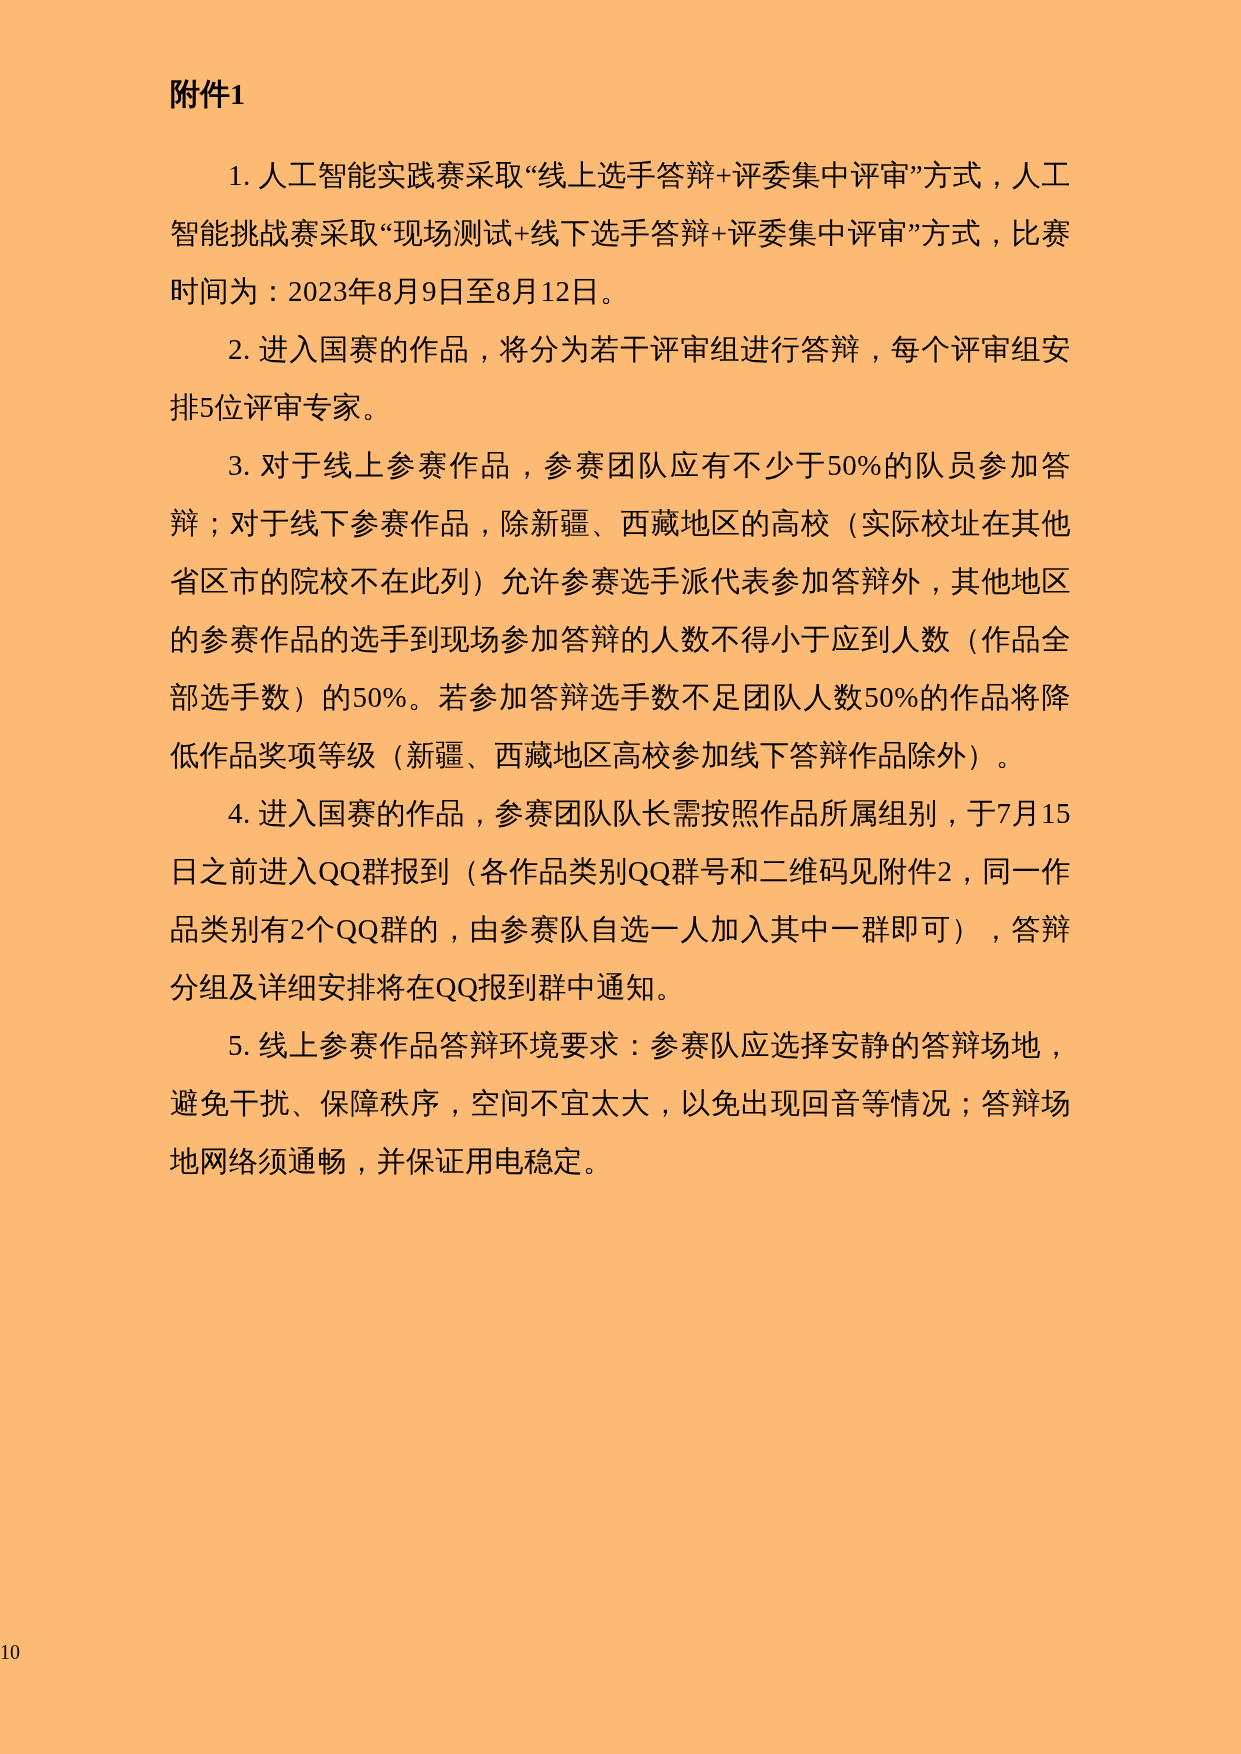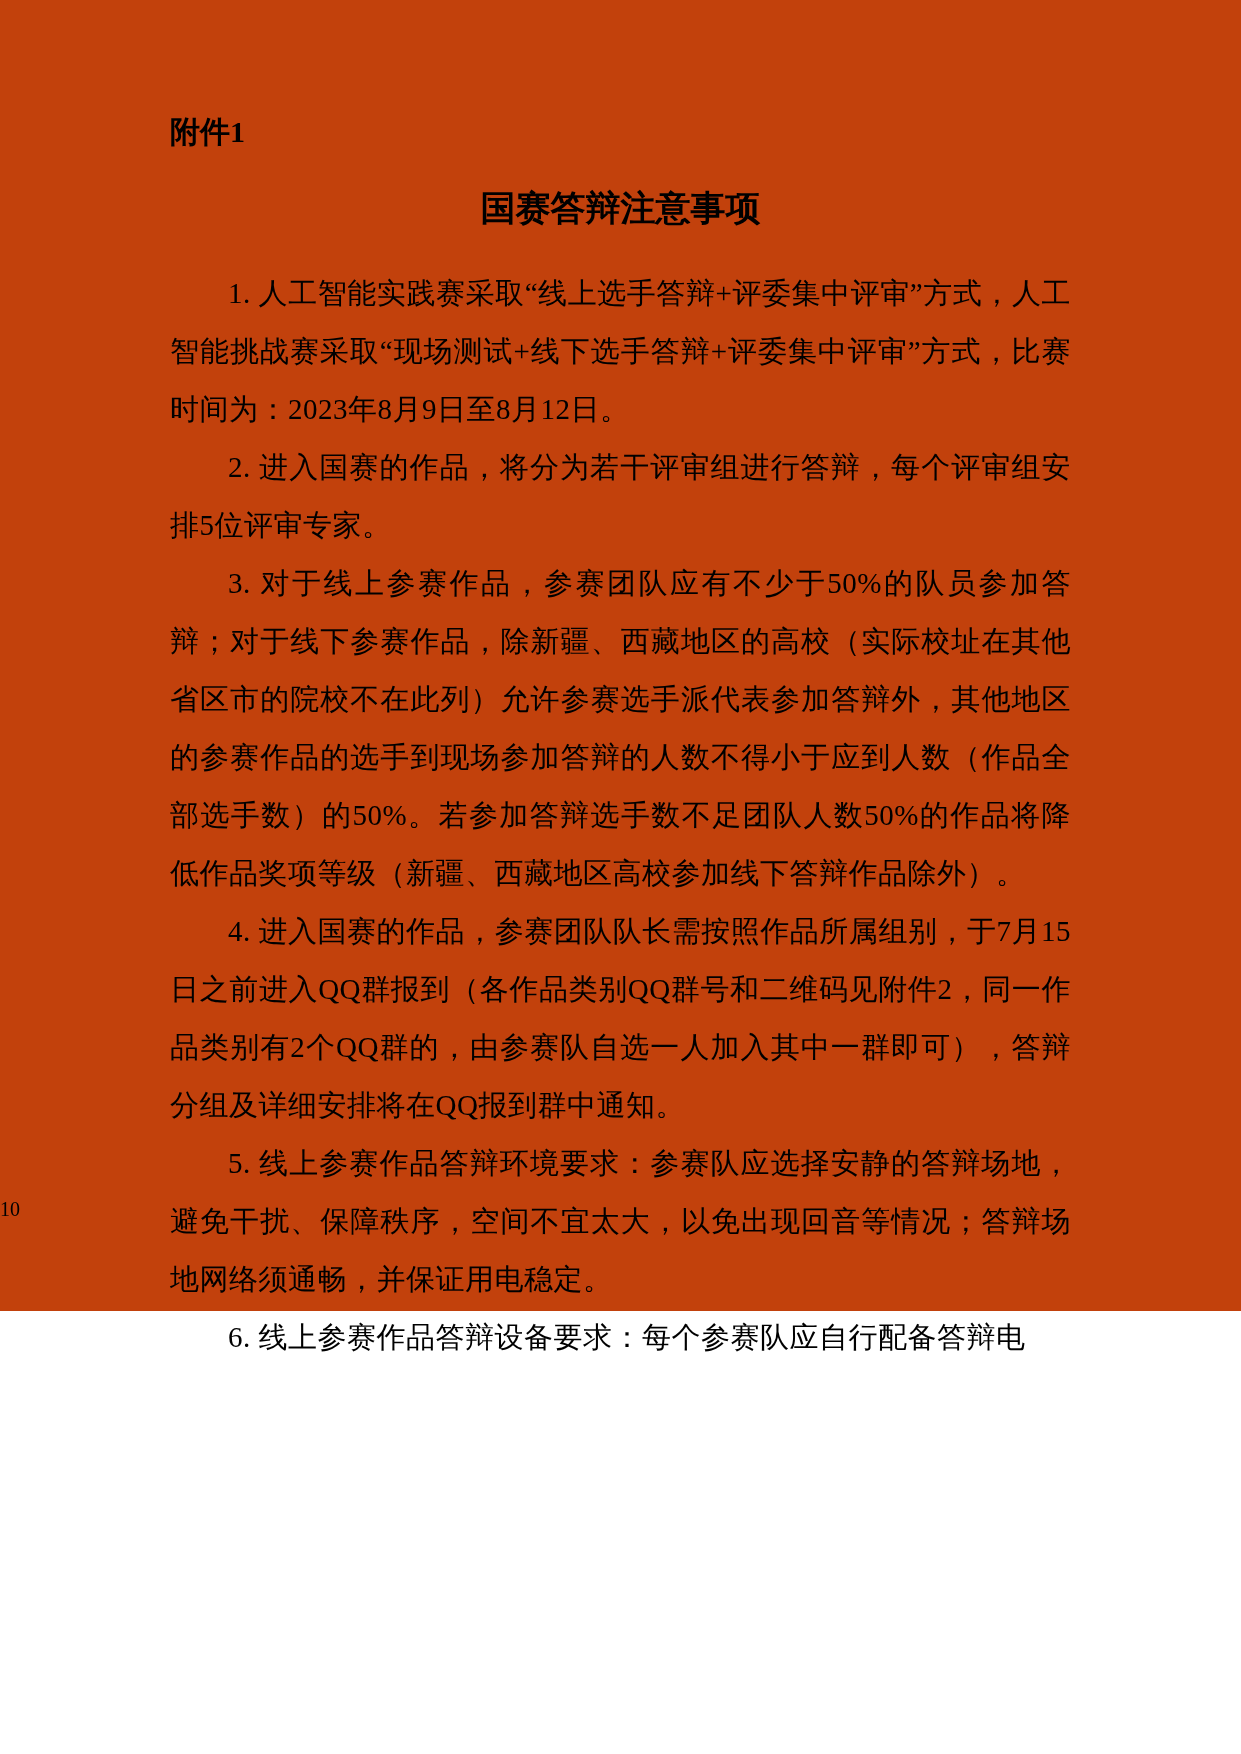--- a/index.html
+++ b/index.html
@@ -12,24 +12,24 @@
     height: 1754px;
     position: relative;
     overflow: hidden;
     font-family: "Liberation Serif", "DejaVu Serif", serif;
     color: #000000;
   }
   .page {
     position: absolute;
     top: 0; left: 0;
     width: 1241px;
-    height: 1311px;
+    height: 1754px;
     box-sizing: border-box;
-    padding: 114px 170px 0 170px;
-    background: #c2410c;
+    padding: 76px 170px 0 170px;
+    background: #fdba74;
   }
   .attachment-label {
     font-size: 30px;
     font-weight: bold;
     line-height: 1.2;
     text-align: left;
   }
   .doc-title {
     font-size: 35px;
     font-weight: bold;
@@ -58,25 +58,23 @@
     font-size: 20px;
     line-height: 1;
   }
 </style>
 </head>
 <body>
 
 <div class="page">
   <div class="attachment-label">附件1</div>
 
-  <div class="doc-title">国赛答辩注意事项</div>
 
   <div class="doc-body">
     <p>1. 人工智能实践赛采取“线上选手答辩+评委集中评审”方式，人工智能挑战赛采取“现场测试+线下选手答辩+评委集中评审”方式，比赛时间为：2023年8月9日至8月12日。</p>
     <p>2. 进入国赛的作品，将分为若干评审组进行答辩，每个评审组安排5位评审专家。</p>
     <p>3. 对于线上参赛作品，参赛团队应有不少于50%的队员参加答辩；对于线下参赛作品，除新疆、西藏地区的高校（实际校址在其他省区市的院校不在此列）允许参赛选手派代表参加答辩外，其他地区的参赛作品的选手到现场参加答辩的人数不得小于应到人数（作品全部选手数）的50%。若参加答辩选手数不足团队人数50%的作品将降低作品奖项等级（新疆、西藏地区高校参加线下答辩作品除外）。</p>
     <p>4. 进入国赛的作品，参赛团队队长需按照作品所属组别，于7月15日之前进入QQ群报到（各作品类别QQ群号和二维码见附件2，同一作品类别有2个QQ群的，由参赛队自选一人加入其中一群即可），答辩分组及详细安排将在QQ报到群中通知。</p>
     <p>5. 线上参赛作品答辩环境要求：参赛队应选择安静的答辩场地，避免干扰、保障秩序，空间不宜太大，以免出现回音等情况；答辩场地网络须通畅，并保证用电稳定。</p>
-    <p>6. 线上参赛作品答辩设备要求：每个参赛队应自行配备答辩电</p>
   </div>
 
   <div class="page-number">10</div>
 </div>
 
 </body></html>

